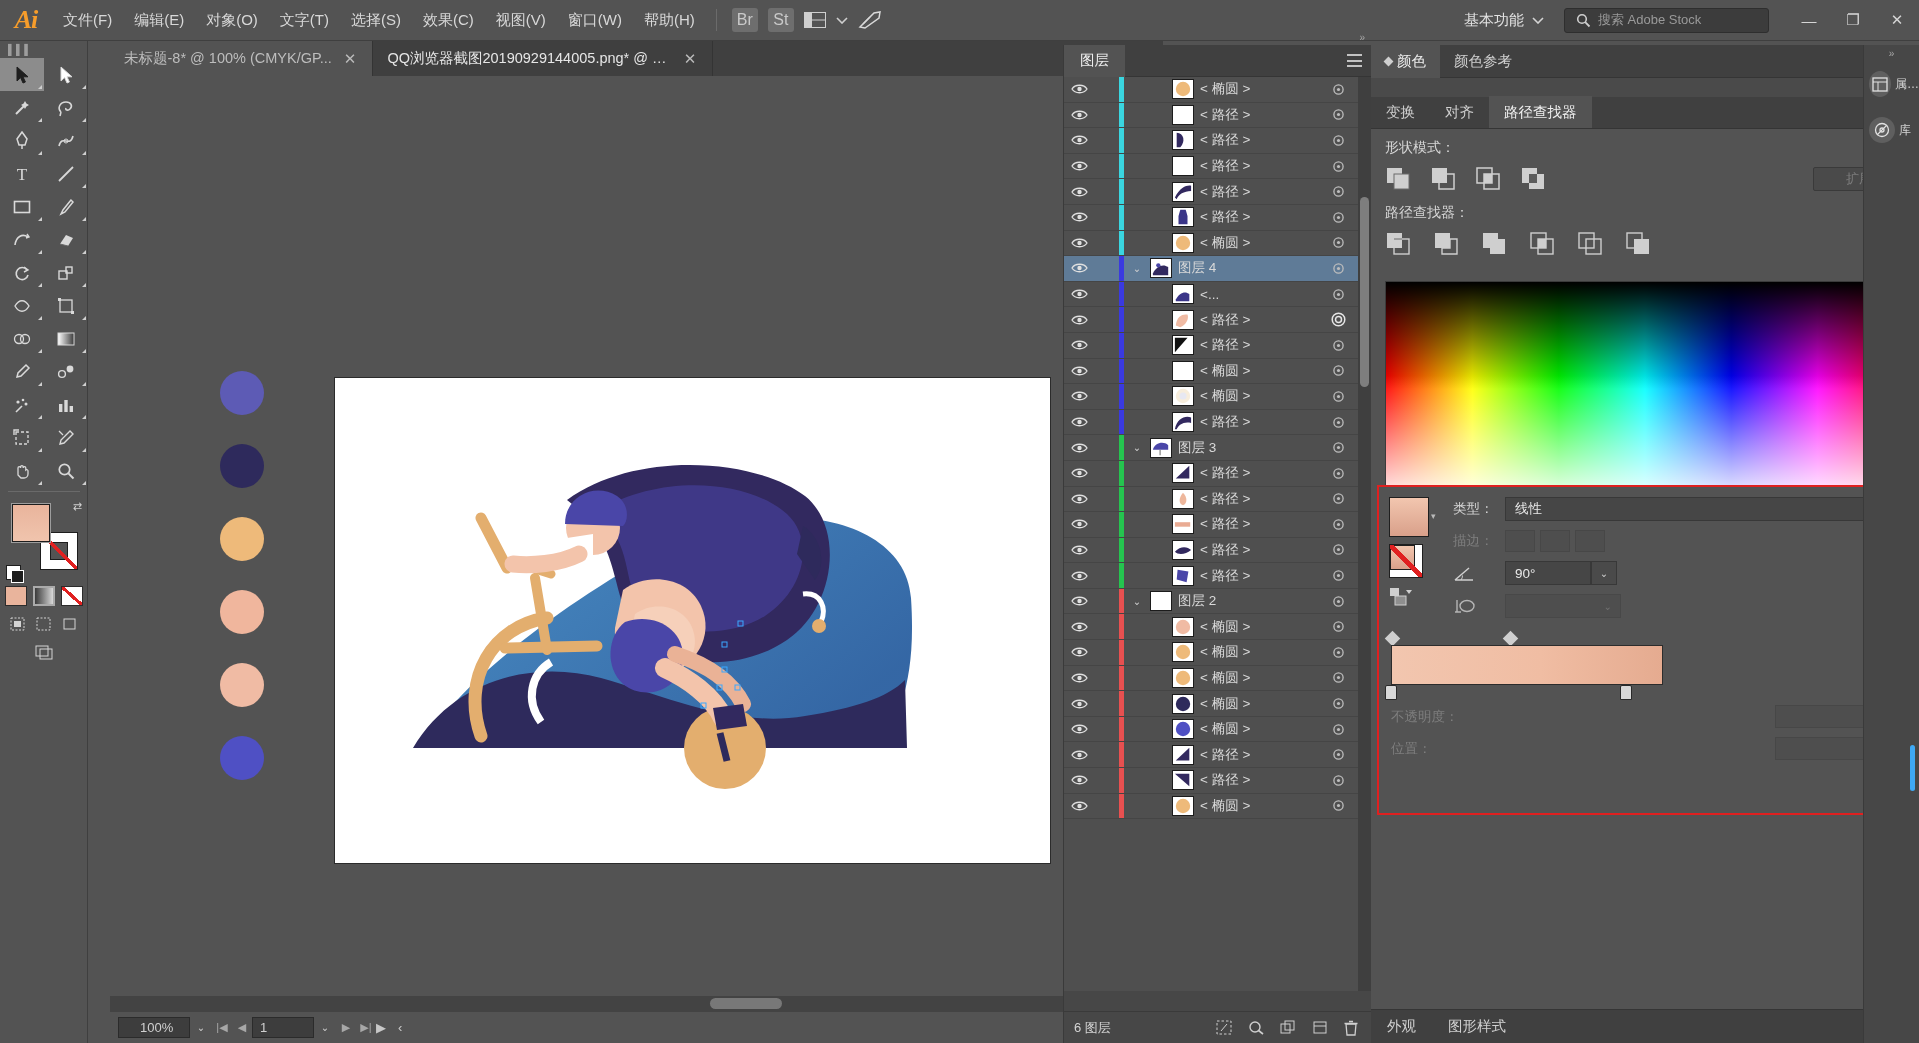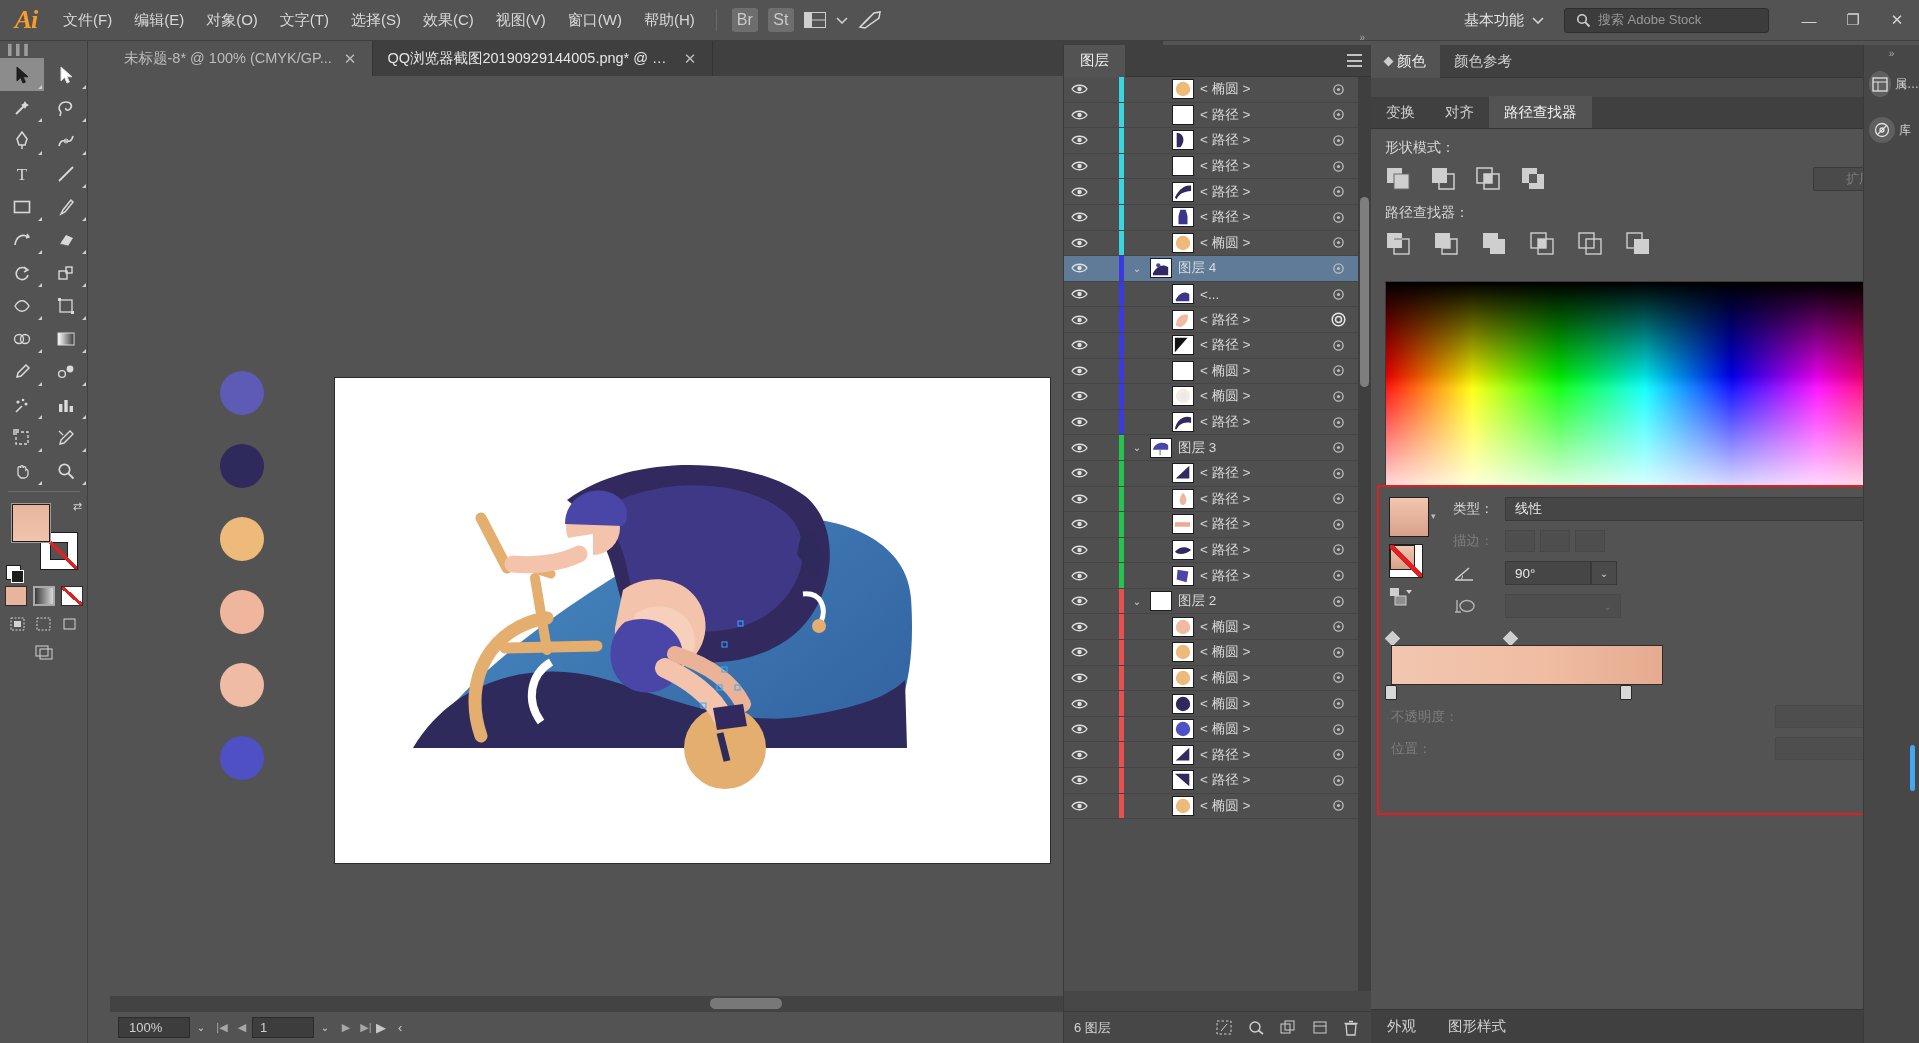--- a/index.html
+++ b/index.html
@@ -155,21 +155,21 @@
   }
 
   
   .statusbar {
     position:absolute; left:110px; bottom:0; width:1053px; height:32px;
     background:#535353; display:flex; align-items:center; gap:0;
     border-top:1px solid #434343; font-size:13px; color:#d0d0d0;
   }
   .zoom-box {
     width:72px; height:21px; background:#3d3d3d; border:1px solid #2b2b2b;
-    display:flex; align-items:center; padding-left:10px; margin-left:8px; font-size:13px;
+    display:flex; align-items:center; padding-left:21px; margin-left:8px; font-size:13px;
   }
   .sb-chev { width:22px; height:21px; display:flex; align-items:center; justify-content:center; color:#cfcfcf; font-size:10px; }
   .nav-btn { width:20px; height:21px; display:flex; align-items:center; justify-content:center; color:#a7a7a7; font-size:11px; }
   .page-box {
     width:62px; height:21px; background:#3d3d3d; border:1px solid #2b2b2b;
     display:flex; align-items:center; padding-left:7px; font-size:13px;
   }
   .sb-status { flex:1; text-align:center; font-size:14px; color:#d6d6d6; }
   .sb-right { display:flex; align-items:center; gap:12px; padding-right:14px; color:#c8c8c8; }
 

